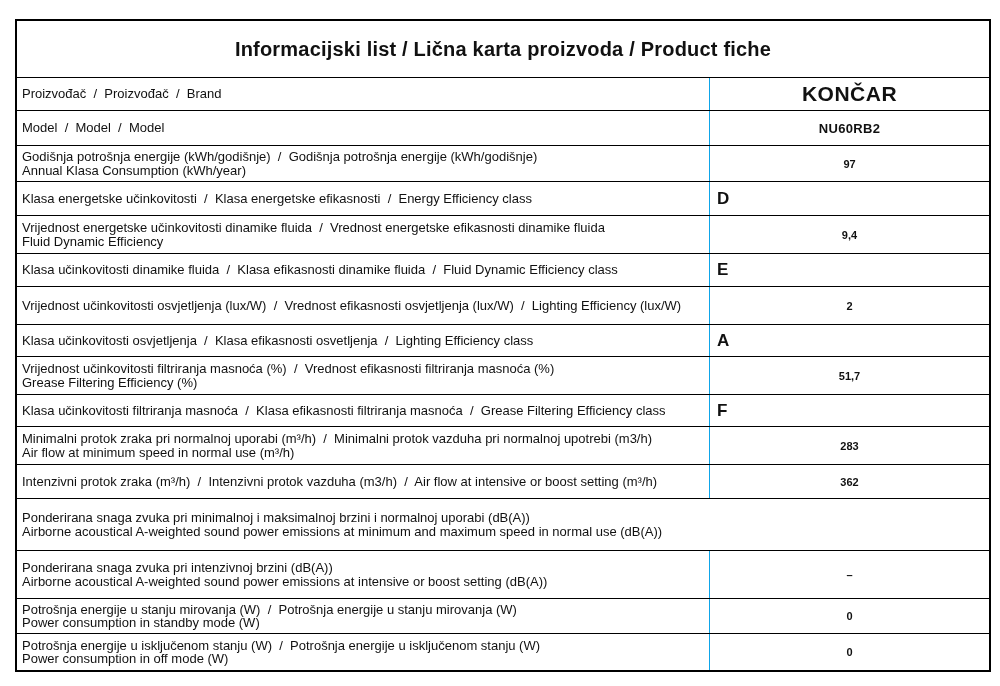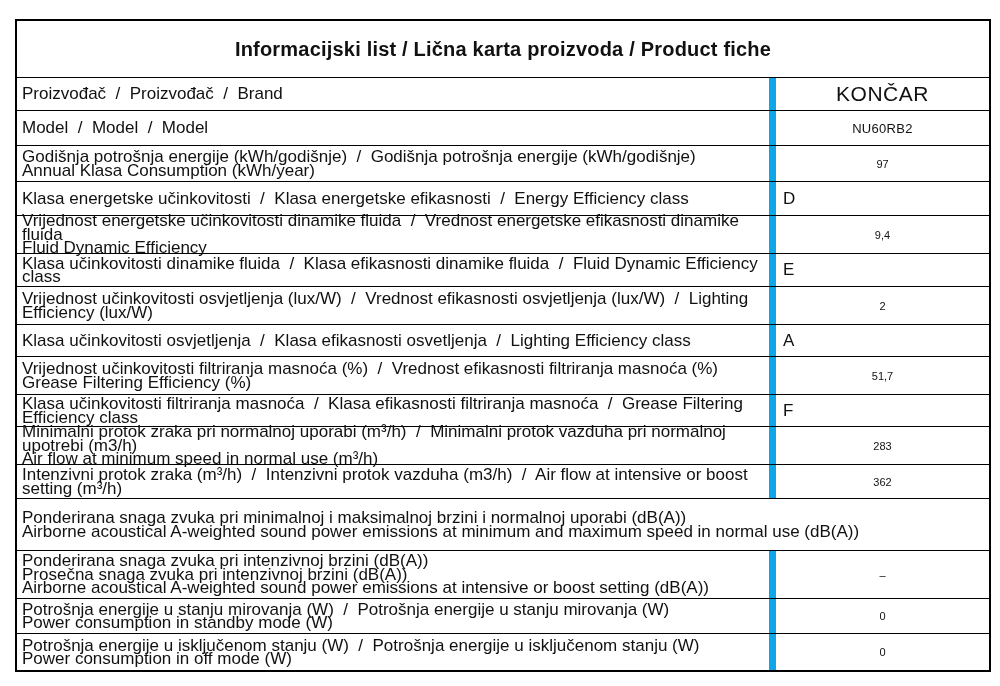--- a/index.html
+++ b/index.html
@@ -16,25 +16,25 @@
   .row.title-row{border-top:none;height:56px;align-items:center;justify-content:center;}
   .title-text{
     font-size:20px;font-weight:bold;letter-spacing:0.2px;text-align:center;width:100%;
   }
   .cell{box-sizing:border-box;}
   .label{
     flex:1;display:flex;flex-direction:column;justify-content:center;
     padding:2px 6px 2px 5px;
   }
   .line{
-    font-size:17px;line-height:13.5px;white-space:pre-wrap;
+    font-size:13px;line-height:13.5px;white-space:pre-wrap;
   }
   .value{
-    width:220px;border-left:7px solid #0ea5e9;display:flex;align-items:center;
-    justify-content:center;font-weight:normal;
+    width:280px;border-left:1px solid #0ea5e9;display:flex;align-items:center;
+    justify-content:center;font-weight:bold;
   }
   .v-num{font-size:11px;}
   .v-model{font-size:13px;letter-spacing:0.3px;}
   .v-brand{font-size:21px;letter-spacing:0.5px;}
   .v-class{justify-content:flex-start;padding-left:7px;font-size:17px;}
 </style>
 </head>
 <body>
 
 <div class="fiche">
@@ -134,21 +134,20 @@
   <div class="row" style="height:52px">
     <div class="cell label">
       <div class="line">Ponderirana snaga zvuka pri minimalnoj i maksimalnoj brzini i normalnoj uporabi (dB(A))</div>
       <div class="line">Airborne acoustical A-weighted sound power emissions at minimum and maximum speed in normal use (dB(A))</div>
     </div>
   </div>
 
   <div class="row" style="height:48px">
     <div class="cell label">
       <div class="line">Ponderirana snaga zvuka pri intenzivnoj brzini (dB(A))</div>
-      <div class="line">Prosečna snaga zvuka pri intenzivnoj brzini (dB(A))</div>
       <div class="line">Airborne acoustical A-weighted sound power emissions at intensive or boost setting (dB(A))</div>
     </div>
     <div class="cell value v-num">–</div>
   </div>
 
   <div class="row" style="height:35px">
     <div class="cell label">
       <div class="line">Potrošnja energije u stanju mirovanja (W)  /  Potrošnja energije u stanju mirovanja (W)</div>
       <div class="line">Power consumption in standby mode (W)</div>
     </div>

